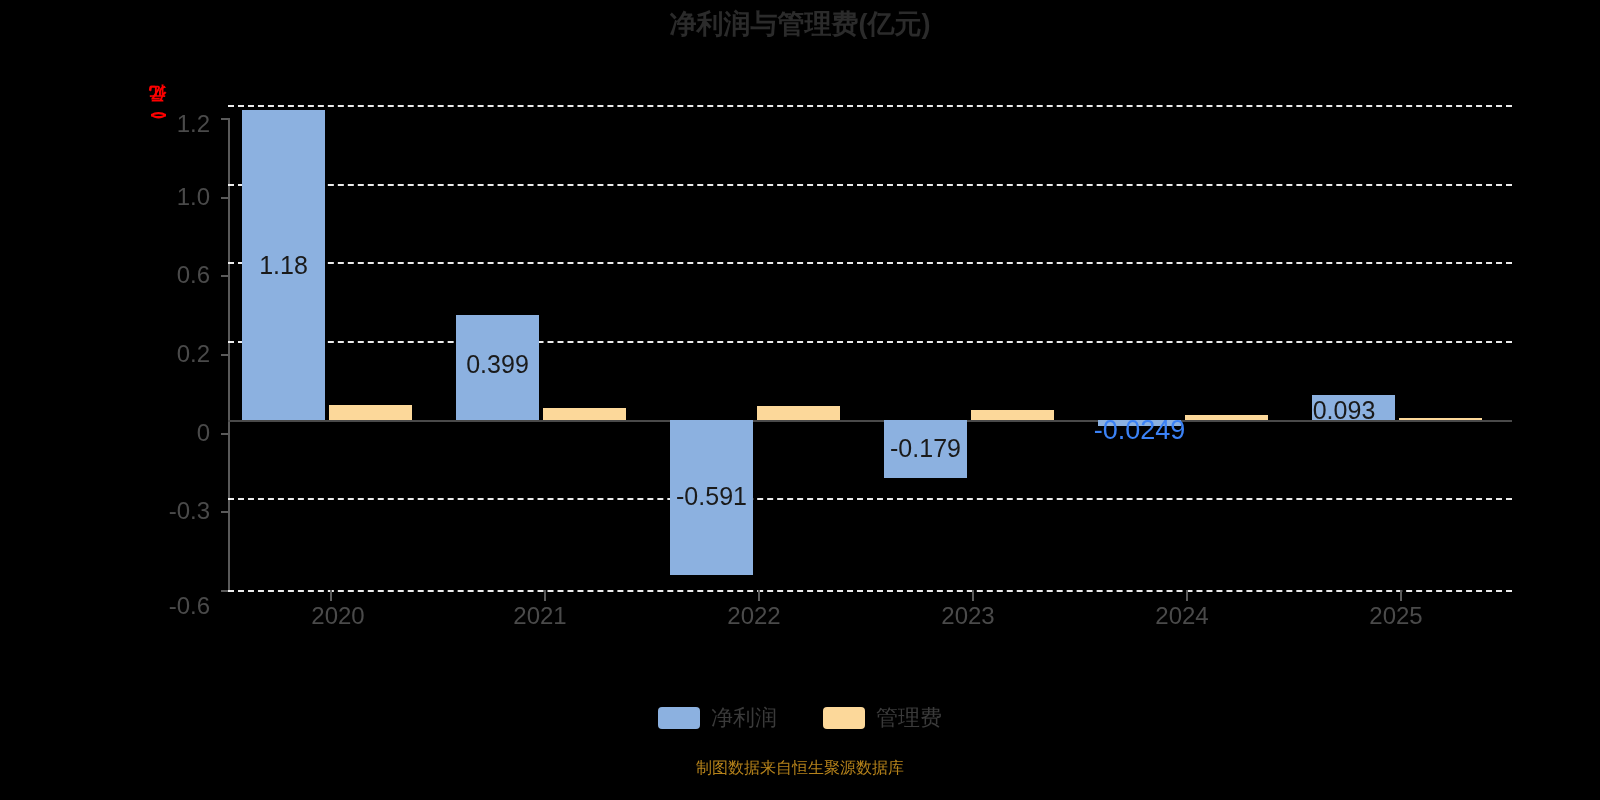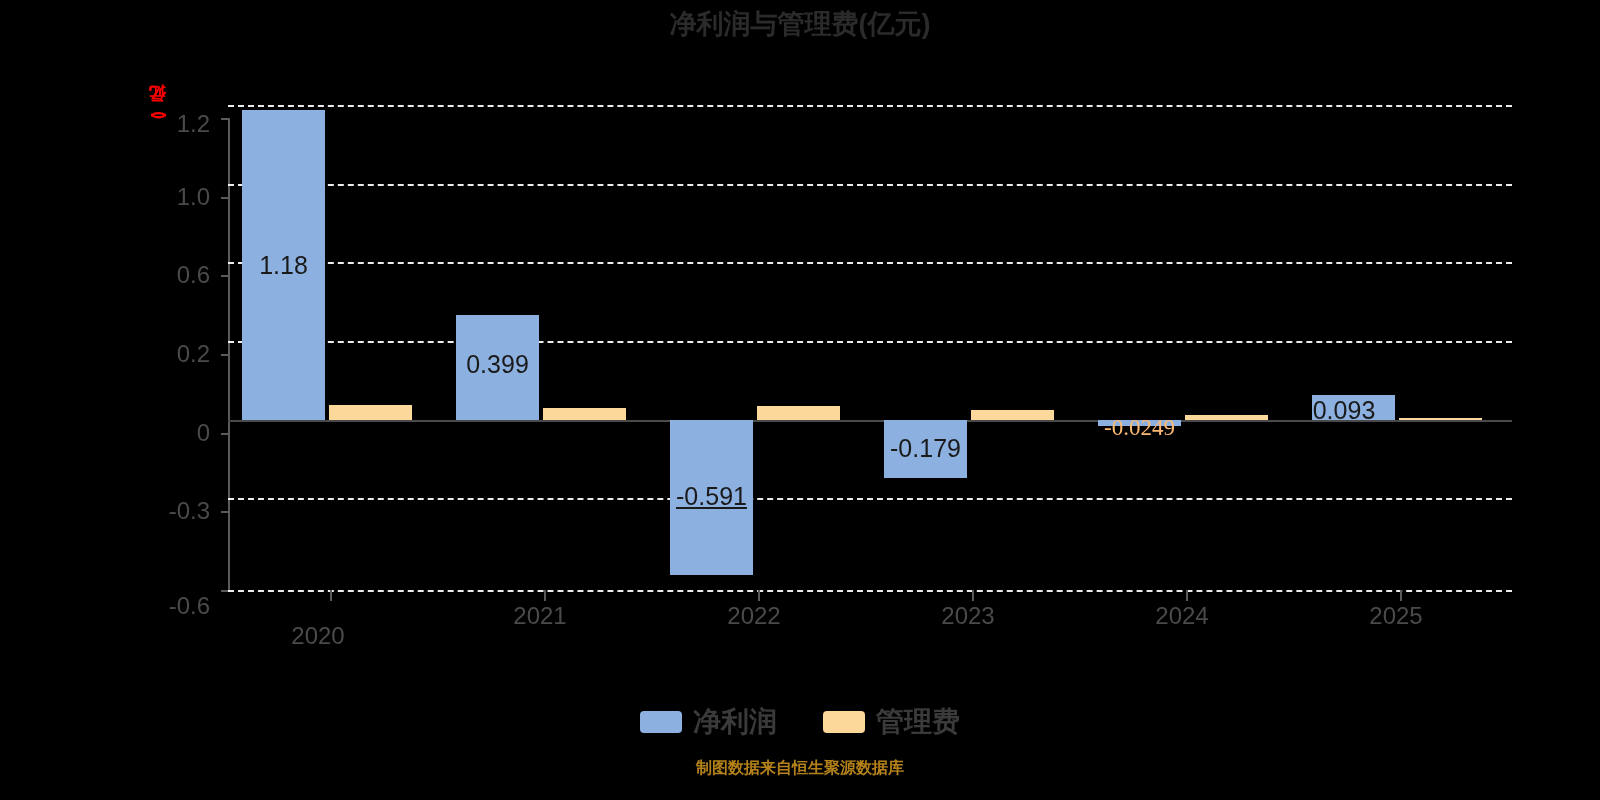--- a/index.html
+++ b/index.html
@@ -82,23 +82,22 @@
   .bar.mgmt{background:#fcd89a;}
 
   .bar-label{
     position:absolute;
     font-size:25px;
     color:#1a1a1a;
     white-space:nowrap;
     text-align:center;
   }
   .bar-label.clipped{
-    color:#fdba74;
-    font-size:23px;
-    font-family:Liberation Serif, serif;
+    color:#3b82f6;
+    font-size:27px;
   }
 
   
   .x-axis-line{
     position:absolute;left:228px;top:590px;width:1284px;height:0;
     border-top:2px dashed #ffffff;opacity:.92;
   }
   .x-tick{
     position:absolute;top:590px;width:0;height:11px;
     border-left:2px solid #5a5a5a;
@@ -110,27 +109,27 @@
     white-space:nowrap;
   }
 
   
   .legend{
     position:absolute;left:0;top:703px;width:1600px;
     display:flex;justify-content:center;align-items:center;gap:46px;
   }
   .legend-item{display:flex;align-items:center;gap:11px;}
   .legend-swatch{width:42px;height:22px;border-radius:4px;}
-  .legend-text{font-size:28px;color:#3a3a3a;white-space:nowrap;font-weight:bold;}
+  .legend-text{font-size:22px;color:#3a3a3a;white-space:nowrap;}
 
   
   .footer-note{
     position:absolute;left:0;top:758px;width:1600px;
     text-align:center;
-    font-size:16px;font-weight:bold;
+    font-size:16px;font-weight:normal;
     color:#b5821a;
     white-space:nowrap;
   }
 </style>
 </head>
 <body>
 
 <div id="chart-root">
 
   <div class="chart-title">净利润与管理费(亿元)</div>
@@ -178,35 +177,35 @@
     <div class="bar mgmt" style="left:743px; width:83px; top:304.5px; height:10.2px;"></div>
 
     <div class="bar net" style="left:870px; width:83px; top:314.7px; height:6.5px;"></div>
     <div class="bar mgmt" style="left:957px; width:83px; top:310.2px; height:4.5px;"></div>
 
     <div class="bar net" style="left:1084px; width:83px; top:290.3px; height:24.4px;"></div>
     <div class="bar mgmt" style="left:1171px; width:83px; top:312.6px; height:2.1px;"></div>
 
     <div class="bar-label" style="left:14px; width:83px; top:146px;">1.18</div>
     <div class="bar-label" style="left:228px; width:83px; top:245px;">0.399</div>
-    <div class="bar-label" style="left:442px; width:83px; top:377px;text-decoration:underline;">-0.591</div>
+    <div class="bar-label" style="left:442px; width:83px; top:377px;">-0.591</div>
     <div class="bar-label" style="left:656px; width:83px; top:329px;">-0.179</div>
     <div class="bar-label clipped" style="left:854px; width:115px; top:310px;">-0.0249</div>
     <div class="bar-label" style="left:1084px; width:64px; top:291px;">0.093</div>
   </div>
 
   <div class="x-axis-line"></div>
   <div class="x-tick" style="left:330px;"></div>
   <div class="x-tick" style="left:544px;"></div>
   <div class="x-tick" style="left:758px;"></div>
   <div class="x-tick" style="left:972px;"></div>
   <div class="x-tick" style="left:1186px;"></div>
   <div class="x-tick" style="left:1400px;"></div>
 
-  <div class="x-label" style="left:318px;margin-top:20px;">2020</div>
+  <div class="x-label" style="left:338px;">2020</div>
   <div class="x-label" style="left:540px;">2021</div>
   <div class="x-label" style="left:754px;">2022</div>
   <div class="x-label" style="left:968px;">2023</div>
   <div class="x-label" style="left:1182px;">2024</div>
   <div class="x-label" style="left:1396px;">2025</div>
 
   <div class="legend">
     <div class="legend-item">
       <span class="legend-swatch" style="background:#8cb1e0;"></span>
       <span class="legend-text">净利润</span>

